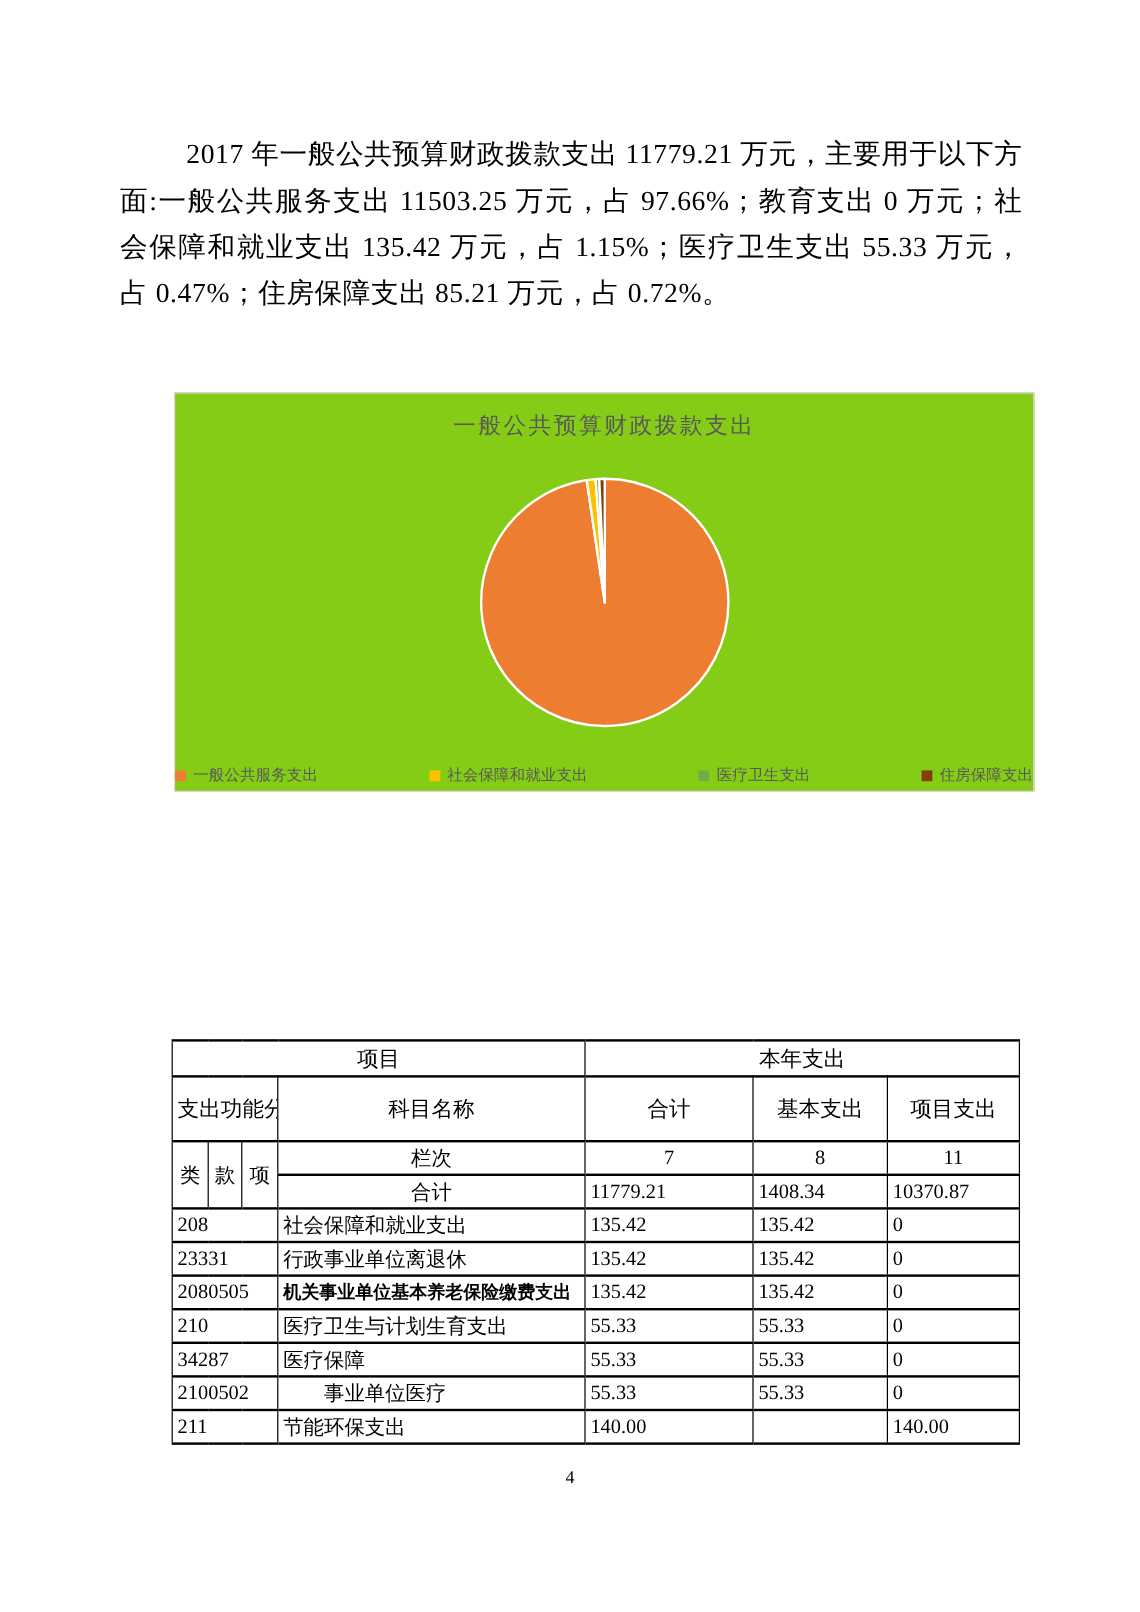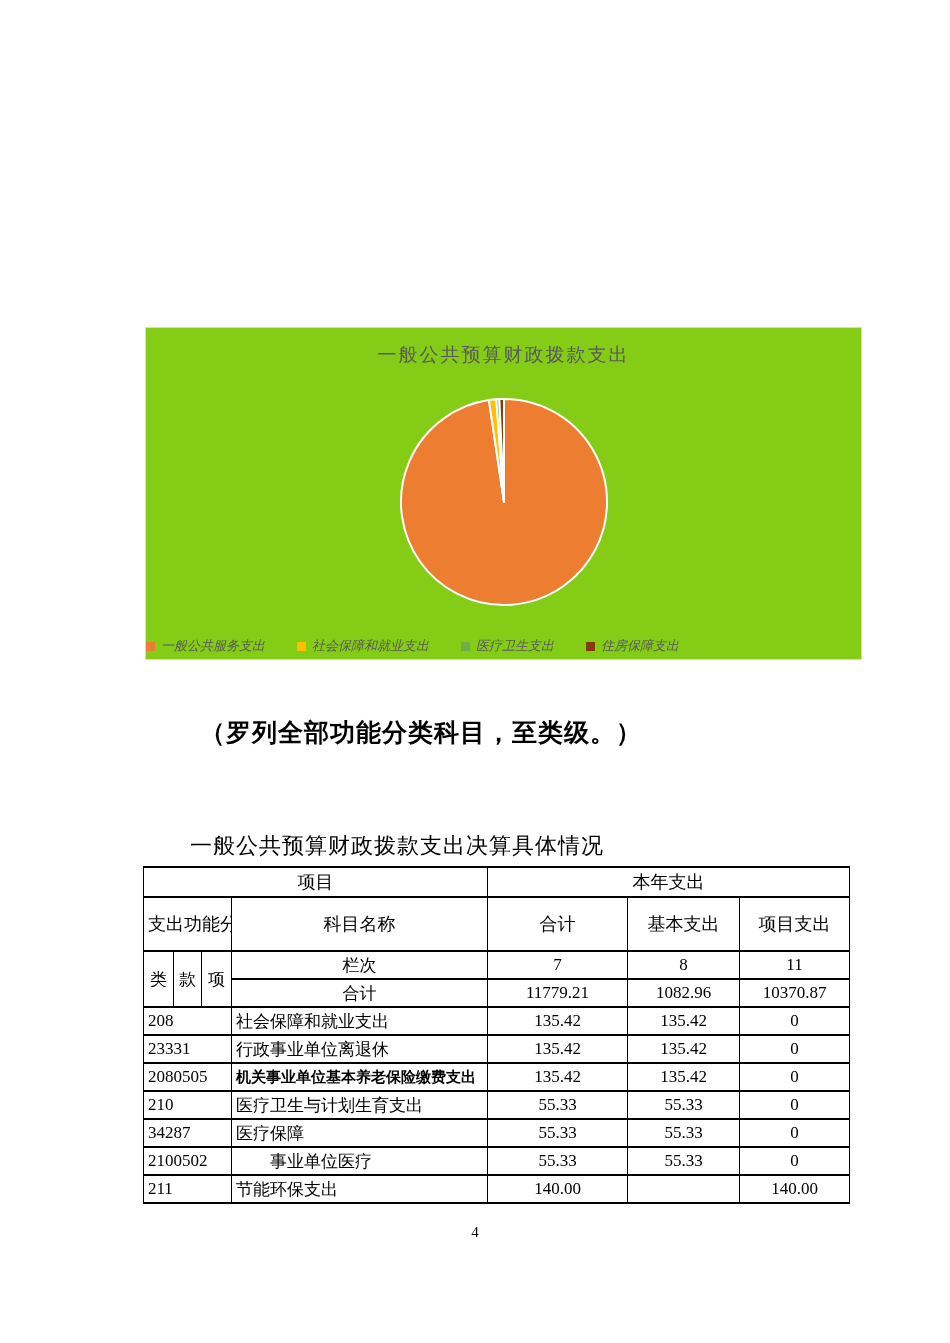--- a/index.html
+++ b/index.html
@@ -23,22 +23,22 @@
     width:715px;height:331px;
     border:1px solid #d9d9d9;background:#84cc16;
     font-family:"Liberation Sans","DejaVu Sans",sans-serif;
   }
   .chart-title{
     margin-top:14px;text-align:center;
     font-size:19px;color:#595959;letter-spacing:2px;
   }
   .pie-wrap{width:216px;margin:26px auto 0;height:216px;}
   .legend{
-    margin-top:27px;display:flex;justify-content:flex-start;
-    align-items:center;gap:32px;font-style:italic;
+    margin-top:27px;display:flex;justify-content:space-between;
+    align-items:center;gap:32px;
   }
   .legend-item{display:flex;align-items:center;font-size:13px;color:#595959;}
   .legend-swatch{width:9px;height:9px;display:inline-block;margin-right:6px;}
   .note-bold{
     position:absolute;left:200px;top:716px;
     font-size:25px;font-weight:bold;letter-spacing:1px;
   }
   .fig-caption{
     position:absolute;left:192px;top:761px;
     font-size:23px;letter-spacing:1px;
@@ -58,35 +58,36 @@
     border:1px solid #000;
     border-top-width:2px;border-bottom-width:2px;
     padding:0 4px;font-weight:normal;
     overflow:hidden;white-space:pre;
   }
   tr.hrow1 td{height:28px;text-align:center;font-size:18px;}
   tr.hrow2 td{height:52px;text-align:center;font-size:18px;}
   td.code-h{font-size:16px;white-space:normal;line-height:22px;padding:0 6px;}
   tr.hrow3 td,tr.hrow4 td{height:26px;}
   td.c{text-align:center;}
-  td.num{text-align:center;padding-right:6px;}
+  td.num{text-align:left;padding-right:6px;}
   tbody.data td{height:26px;}
   td.code{text-align:left;padding-left:2px;margin-left:12px;}
   td.name{text-align:left;}
   td.name.small{font-size:15px;font-weight:bold;}
   .page-num{
     position:absolute;left:0;top:1224px;width:100%;
     text-align:center;font-size:15px;
   }
 </style>
 </head>
 <body>
 
 <div class="page">
 
+  <p class="para">2017 年一般公共预算财政拨款支出 11779.21 万元，主要用于以下方面:一般公共服务支出 11503.25 万元，占 97.66%；教育支出 0 万元；社会保障和就业支出 135.42 万元，占 1.15%；医疗卫生支出 55.33 万元，占 0.47%；住房保障支出 85.21 万元，占 0.72%。</p>
 
   <div class="chartbox">
     <div class="chart-title">一般公共预算财政拨款支出</div>
     <div class="pie-wrap">
       <svg id="pie" width="216" height="216" viewBox="0 0 216 216">
           <path d="M 108 108 L 108.00 5.00 A 103 103 0 1 1 92.91 6.11 Z" fill="#ED7D31" stroke="#ffffff" stroke-width="2" stroke-linejoin="round"></path>
           <path d="M 108 108 L 92.91 6.11 A 103 103 0 0 1 100.31 5.29 Z" fill="#FFC000" stroke="#ffffff" stroke-width="2" stroke-linejoin="round"></path>
           <path d="M 108 108 L 100.31 5.29 A 103 103 0 0 1 103.34 5.11 Z" fill="#70AD47" stroke="#ffffff" stroke-width="2" stroke-linejoin="round"></path>
           <path d="M 108 108 L 103.34 5.11 A 103 103 0 0 1 108.00 5.00 Z" fill="#843C0C" stroke="#ffffff" stroke-width="2" stroke-linejoin="round"></path>
         </svg>
@@ -104,23 +105,21 @@
           <span class="legend-swatch" style="background: rgb(112, 173, 71);"></span>
           <span>医疗卫生支出</span>
         </span>
         <span class="legend-item">
           <span class="legend-swatch" style="background: rgb(132, 60, 12);"></span>
           <span>住房保障支出</span>
         </span>
       </div>
   </div>
 
-  <div class="note-bold">（罗列全部功能分类科目，至类级。）</div>
-
-  <div class="table-title">一般公共预算财政拨款支出决算具体情况</div>
+
 
   <table class="budget">
     <colgroup>
       <col style="width:30px">
         <col style="width:28px">
         <col style="width:30px">
       <col style="width:256px">
         <col style="width:140px">
         <col style="width:112px">
         <col style="width:110px">
@@ -142,21 +141,21 @@
         <td rowspan="2" class="c">款</td>
         <td rowspan="2" class="c">项</td>
         <td class="c">栏次</td>
         <td class="c">7</td>
         <td class="c">8</td>
         <td class="c">11</td>
       </tr>
       <tr class="hrow4">
         <td class="c">合计</td>
         <td class="num">11779.21</td>
-        <td class="num">1082.96</td>
+        <td class="num">1408.34</td>
         <td class="num">10370.87</td>
       </tr>
     </tbody>
     <tbody class="data" id="rows">
         <tr>
           <td class="code" colspan="3">208</td>
           <td class="name">社会保障和就业支出</td>
           <td class="num">135.42</td>
           <td class="num">135.42</td>
           <td class="num">0</td>

